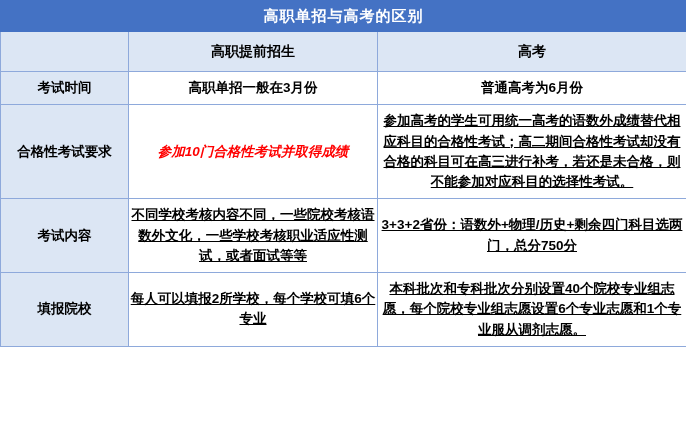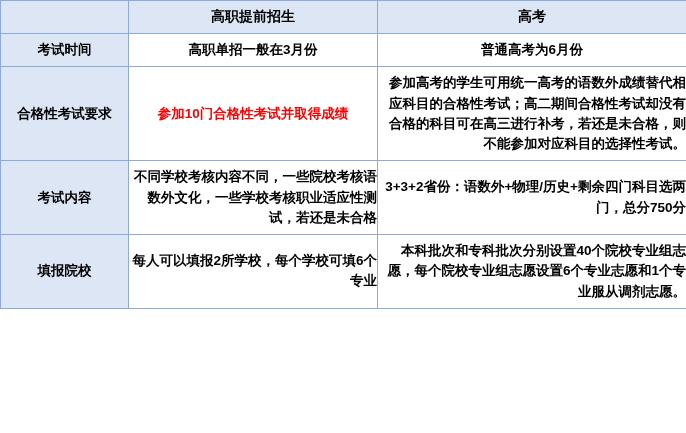--- a/index.html
+++ b/index.html
@@ -38,21 +38,21 @@
     font-size: 15px;
     height: 31px;
     letter-spacing: 1px;
     border: 1px solid #4472c4 !important;
   }
   .hdr {
     background: #dce6f4;
     text-align: center;
     font-weight: bold;
     font-size: 14px;
-    height: 33px;
+    height: 40px;
     color: #000000;
   }
   .rowlabel {
     background: #dce6f4;
     text-align: center;
     font-weight: bold;
     font-size: 13.5px;
     color: #000000;
     padding: 3px 2px;
   }
@@ -61,62 +61,67 @@
     font-size: 13.5px;
     font-weight: bold;
     color: #000000;
     padding: 6px 0;
     line-height: 1.5;
   }
   .cell.center {
     text-align: center;
   }
   .cell.left {
-    text-align: right;
+    text-align: center;
+    text-decoration: underline;
   }
   .red {
     color: #ff0000;
     font-weight: bold;
+    font-style: italic;
   }
   .col-label { width: 128px; }
   .col-a { width: 249px; }
   .col-b { width: 309px; }
 </style>
 </head>
 <body>
 
 <div class="sheet">
   <table class="main">
     <colgroup>
       <col class="col-label">
       <col class="col-a">
       <col class="col-b">
     </colgroup>
     <tbody>
+      <tr>
+        <td class="title-cell" colspan="3">高职单招与高考的区别</td>
+      </tr>
       <tr>
         <td class="hdr"></td>
         <td class="hdr">高职提前招生</td>
         <td class="hdr">高考</td>
       </tr>
 
       <tr>
         <td class="rowlabel">考试时间</td>
         <td class="cell center">高职单招一般在3月份</td>
         <td class="cell center">普通高考为6月份</td>
       </tr>
 
       <tr>
         <td class="rowlabel">合格性考试要求</td>
         <td class="cell center red">参加10门合格性考试并取得成绩</td>
         <td class="cell left">参加高考的学生可用统一高考的语数外成绩替代相应科目的合格性考试；高二期间合格性考试却没有合格的科目可在高三进行补考，若还是未合格，则不能参加对应科目的选择性考试。</td>
       </tr>
 
       <tr>
         <td class="rowlabel">考试内容</td>
-        <td class="cell left">不同学校考核内容不同，一些院校考核语数外文化，一些学校考核职业适应性测试，若还是未合格</td>
+        <td class="cell left">不同学校考核内容不同，一些院校考核语数外文化，一些学校考核职业适应性测试，或者面试等等</td>
         <td class="cell left">3+3+2省份：语数外+物理/历史+剩余四门科目选两门，总分750分</td>
       </tr>
 
 
       <tr>
         <td class="rowlabel">填报院校</td>
         <td class="cell left">每人可以填报2所学校，每个学校可填6个专业</td>
         <td class="cell left">本科批次和专科批次分别设置40个院校专业组志愿，每个院校专业组志愿设置6个专业志愿和1个专业服从调剂志愿。</td>
       </tr>
     </tbody>

